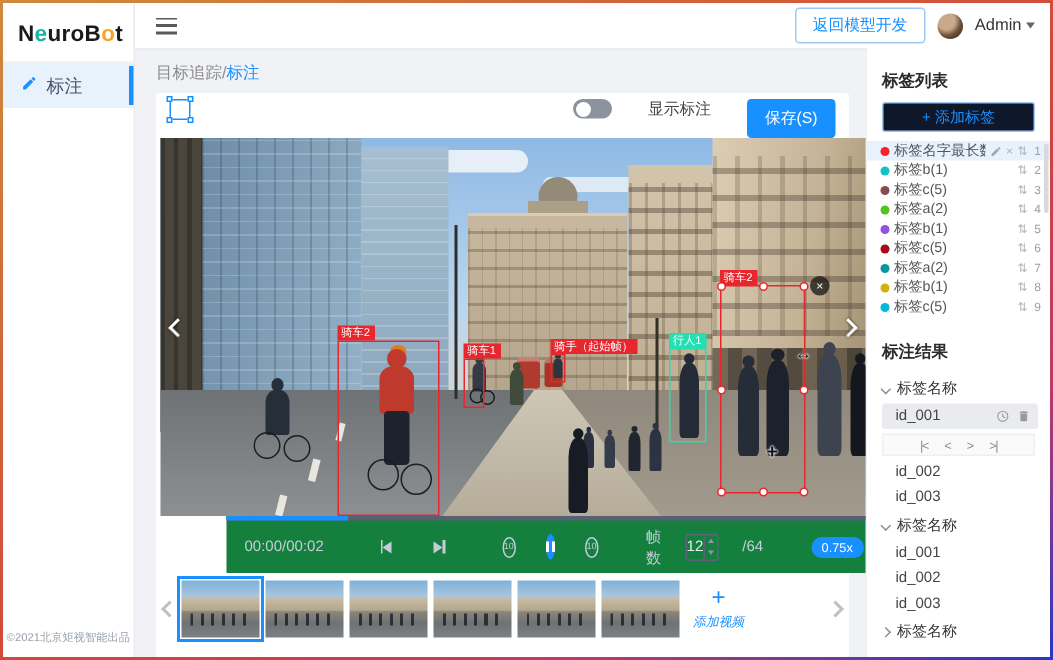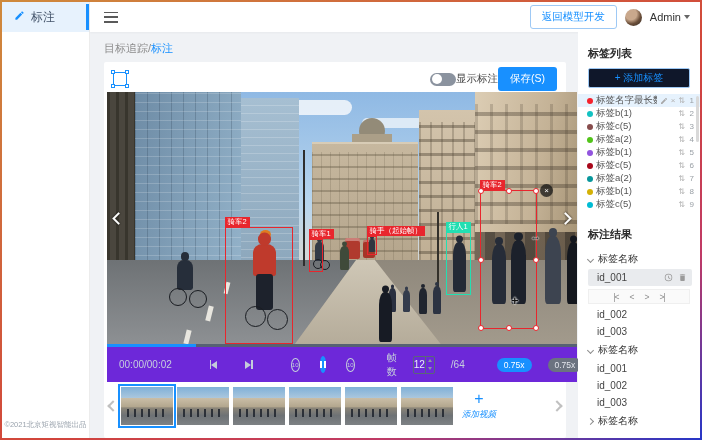--- a/index.html
+++ b/index.html
@@ -27,21 +27,21 @@
   .avatar { width:17px; height:17px; border-radius:50%; background:radial-gradient(circle at 35% 30%, #c9a88c 0 35%, #6b4f3a 60%, #2e2620 100%); }
   .admin { font-size:11px; color:#333; display:flex; align-items:center; gap:3px; cursor:pointer; }
   .caret-down { width:0; height:0; border-left:3.5px solid transparent; border-right:3.5px solid transparent; border-top:4px solid #666; }
 
   .body { flex:1; display:flex; min-height:0; }
   .left-col { flex:1; min-width:0; padding:7px 6px 0 14px; display:flex; flex-direction:column; }
   .breadcrumb { font-size:11px; color:#8c8c8c; padding:2px 0 6px 0; }
   .breadcrumb .cur { color:#1890ff; }
 
   .panel { background:#fff; flex:1; border-radius:2px; display:flex; flex-direction:column; padding:4px 3px 0; }
-  .tools { height:26px; display:flex; align-items:center; padding:0 6px; gap:0; }
+  .tools { height:26px; display:flex; padding:0 6px; gap:24px; }
   .rect-tool { position:relative; width:14px; height:14px; border:1.5px solid #1890ff; cursor:pointer; }
   .rect-tool i { position:absolute; width:4px; height:4px; background:#fff; border:1.5px solid #1890ff; }
   .rect-tool .nw{left:-3px;top:-3px} .rect-tool .ne{right:-3px;top:-3px}
   .rect-tool .sw{left:-3px;bottom:-3px} .rect-tool .se{right:-3px;bottom:-3px}
   .tools .grow{flex:1}
   .toggle { width:26px; height:13px; border-radius:7px; background:#8b939f; position:relative; cursor:pointer; }
   .toggle .knob { position:absolute; left:1.5px; top:1.5px; width:10px; height:10px; border-radius:50%; background:#fff; }
   .toggle-label { font-size:10.5px; color:#444; }
   .save-btn { background:#1890ff; color:#fff; border:none; font-size:10.5px; padding:5px 12px; border-radius:3px; cursor:pointer; }
 
@@ -65,21 +65,21 @@
   
   .bbox { position:absolute; border:1.5px solid #e8262d; z-index:20; cursor:pointer; }
   .bbox.teal { border-color:#23dfb2; }
   .bbox-label { position:absolute; top:-11px; left:-1.5px; background:#e8262d; color:#fff; font-size:7.5px; line-height:10px; padding:0 3px; white-space:nowrap; }
   .bbox.teal .bbox-label { background:#23dfb2; }
   .handle { position:absolute; width:6px; height:6px; background:#fff; border:1.5px solid #e8262d; border-radius:50%; transform:translate(-50%,-50%); }
   .bbox-del { position:absolute; top:-7px; right:-17px; width:13px; height:13px; border-radius:50%; background:rgba(20,20,20,.75); color:#fff; font-size:8px; line-height:13px; text-align:center; cursor:pointer; }
   .cursor-glyph { position:absolute; color:#111; font-weight:bold; text-shadow:0 0 1.5px #fff,0 0 1.5px #fff,0 0 2px #fff; z-index:25; }
 
   
-  .controls { height:38px; background:#6d28d9; position:relative; display:flex; align-items:center; padding:3px 12px 0; gap:16px; color:#c3ccda; }
+  .controls { height:38px; background:#15803d; position:relative; display:flex; align-items:center; padding:3px 12px 0; gap:16px; color:#c3ccda;margin-left:44px; }
   .progress { position:absolute; left:0; top:0; width:100%; height:3px; background:#566173; }
   .progress .fill { height:100%; background:#1890ff; }
   .time { font-size:10px; color:#c6cedd; width:118px; }
   .vdiv { width:1px; height:20px; background:#3e4a5e; }
   .step { display:flex; align-items:center; cursor:pointer; margin:0 6px; }
   .step .bar{ width:1.5px; height:9px; background:#c3ccda; }
   .tri-l { width:0;height:0;border-top:4.5px solid transparent;border-bottom:4.5px solid transparent;border-right:6px solid #c3ccda; }
   .tri-r { width:0;height:0;border-top:4.5px solid transparent;border-bottom:4.5px solid transparent;border-left:6px solid #c3ccda; }
   .circle10 { width:14px; height:14px; border:1.2px solid #c3ccda; border-radius:50%; font-size:6px; display:flex; align-items:center; justify-content:center; cursor:pointer; }
   .pause-btn { width:17px; height:17px; border-radius:50%; background:#1890ff; display:flex; align-items:center; justify-content:center; gap:2.5px; cursor:pointer; margin:0 4px; }
@@ -139,20 +139,21 @@
            color:#8c8c8c; font-size:8.5px; background:#fafafa; border:1px solid #efefef; }
   .pager span { cursor:pointer; letter-spacing:-1px; }
 </style>
 </head>
 <body>
 
 <div class="frame">
 <div class="app">
 
   <div class="sidebar">
+    <div class="logo"><span style="color:#1a1a1a">N</span><span style="color:#16b3a3">e</span><span style="color:#1a1a1a">u</span><span style="color:#1a1a1a">r</span><span style="color:#1a1a1a">o</span><span style="color:#1a1a1a">B</span><span style="color:#f5a623">o</span><span style="color:#1a1a1a">t</span></div>
     <div class="side-item">
       <span>
         <svg width="11" height="11" viewBox="0 0 24 24" fill="#1890ff">
               <path d="M3 17.2V21h3.8L17.8 9.9l-3.7-3.7L3 17.2zM20.7 7c.4-.4.4-1 0-1.4l-2.3-2.3c-.4-.4-1-.4-1.4 0l-1.8 1.8 3.7 3.7L20.7 7z"></path>
             </svg>
       </span>
       <span>标注</span>
       <span class="bar"></span>
     </div>
     <div class="copyright">©2021北京矩视智能出品</div>

